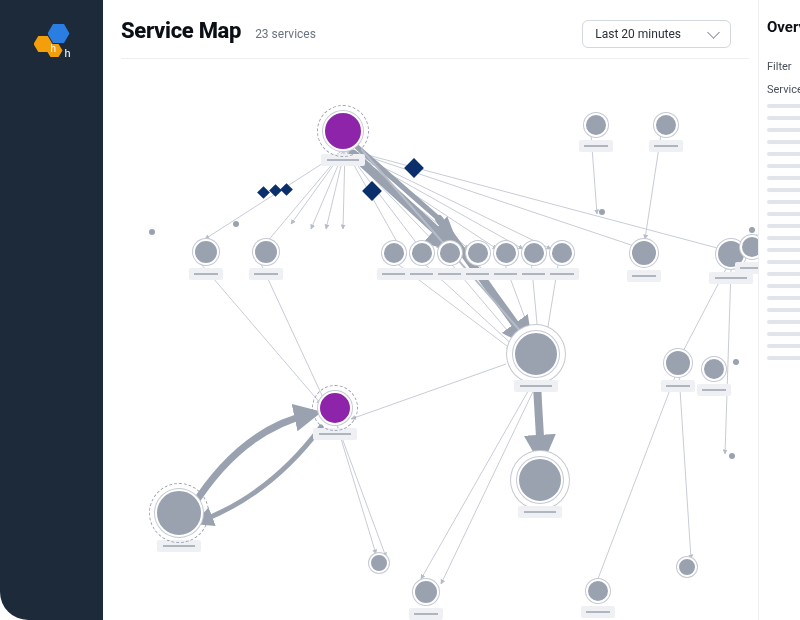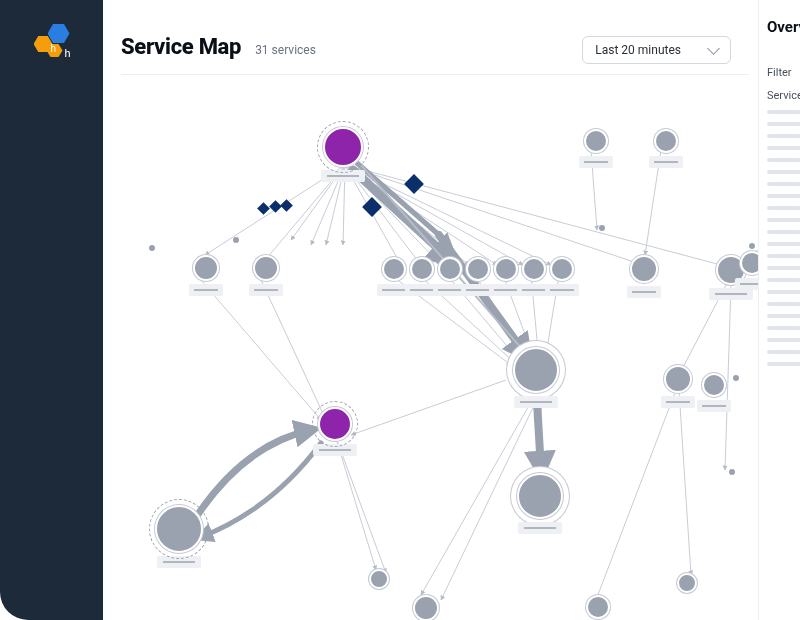--- a/index.html
+++ b/index.html
@@ -9,42 +9,42 @@
   .logo { position: relative; width: 44px; height: 44px; }
   .hex { position: absolute; width: 18px; height: 16px; clip-path: polygon(25% 0%, 75% 0%, 100% 50%, 75% 100%, 25% 100%, 0% 50%); }
   .hex1 { background: #2a7de1; left: 18px; top: 0px; width: 22px; height: 19px; }
   .hex2 { background: #f59e0b; left: 4px; top: 12px; width: 19px; height: 16px; }
   .hex3 { background: #f59e0b; left: 17px; top: 20px; width: 16px; height: 13px; }
   .hex3::after { content: "h"; color: #fff; font-size: 10px; position: absolute; left: 4px; top: -1px; }
   .logo-h { position: absolute; color: #fff; font-size: 11px; left: 35px; top: 23px; font-weight: 400; }
   .main { flex: 1; background: #fff; padding: 18px 0 0 18px; position: relative; overflow: hidden; }
   .header { display: flex; align-items: baseline; justify-content: space-between; padding-right: 18px; padding-bottom: 10px; border-bottom: 1px solid #eee; width: 628px; }
   .title-group { display: flex; align-items: baseline; gap: 14px; }
-  .page-title { font-size: 22px; font-weight: 800; color: #0b1016; letter-spacing: -0.3px; margin-top: 16px; }
+  .page-title { font-size: 22px; font-weight: 800; color: #0b1016; letter-spacing: -0.3px; }
   .subtitle { font-size: 12px; color: #6b7380; }
   .time-select { border: 1px solid #d3d7de; border-radius: 6px; padding: 6px 12px; font-size: 12px; color: #2b2f38; display: flex; align-items: center; gap: 28px; cursor: pointer; background: #fff; }
   .chev { width: 9px; height: 9px; border-right: 1.5px solid #8a8f99; border-bottom: 1.5px solid #8a8f99; transform: rotate(45deg); margin-top: -3px; }
   .canvas { position: relative; width: 646px; height: 560px; }
   svg.edges { position: absolute; left: 0; top: 0; width: 646px; height: 560px; pointer-events: none; }
   .node { position: absolute; display: flex; flex-direction: column; align-items: center; gap: 3px; }
   .circ { border-radius: 50%; background: #9aa2b0; border: 2px solid #fff; box-shadow: 0 0 0 1px #c5c9d2; }
   .circ.purple { background: #8e24aa; }
   .circ.ring { box-shadow: 0 0 0 1px #c5c9d2, 0 0 0 6px #fff, 0 0 0 7px #c5c9d2; }
   .circ.ring-dash { position: relative; }
   .circ.ring-dash::after { content: ""; position: absolute; inset: -8px; border: 1.5px dashed #9aa2b0; border-radius: 50%; }
   .lbl { width: 44px; height: 12px; background: #eef0f4; border-radius: 2px; display: flex; align-items: center; justify-content: center; }
   .lbl::after { content: ""; width: 32px; height: 2px; background: #b0b6c0; }
   .lbl.sm { width: 34px; }
   .lbl.sm::after { width: 24px; }
   .dot { position: absolute; width: 6px; height: 6px; background: #9aa2b0; border-radius: 50%; }
   .diamond { position: absolute; width: 14px; height: 14px; background: #0b2f6b; transform: rotate(45deg); }
   .diamond.sm { width: 9px; height: 9px; }
   .rightpanel { position: absolute; left: 758px; top: 0; width: 42px; height: 620px; background: #fff; border-left: 1px solid #eceef2; padding: 18px 0 0 8px; overflow: hidden; }
   .rp-title { font-size: 15px; font-weight: 700; color: #0b1016; white-space: nowrap; }
-  .rp-filter { font-size: 11px; color: #49505c; margin-top: 30px; }
+  .rp-filter { font-size: 11px; color: #49505c; margin-top: 24px; }
   .rp-sub { font-size: 11px; color: #49505c; margin-top: 10px; white-space: nowrap; }
   .rp-rows { margin-top: 8px; display: flex; flex-direction: column; gap: 8px; }
   .rp-row { width: 34px; height: 4px; background: #e1e4ea; border-radius: 2px; }
 </style>
 </head>
 <body>
 
 <div class="app">
   <div class="sidebar">
     <div class="logo">
@@ -52,21 +52,21 @@
       <div class="hex hex2"></div>
       <div class="hex hex3"></div>
       <span class="logo-h">h</span>
     </div>
   </div>
 
   <div class="main">
     <div class="header">
       <div class="title-group">
         <div class="page-title">Service Map</div>
-        <div class="subtitle">31 services</div>
+        <div class="subtitle">23 services</div>
       </div>
       <div class="time-select">
         <span>Last 20 minutes</span>
         <span class="chev"></span>
       </div>
     </div>
 
     <div class="canvas">
       <svg class="edges">
         <defs>

